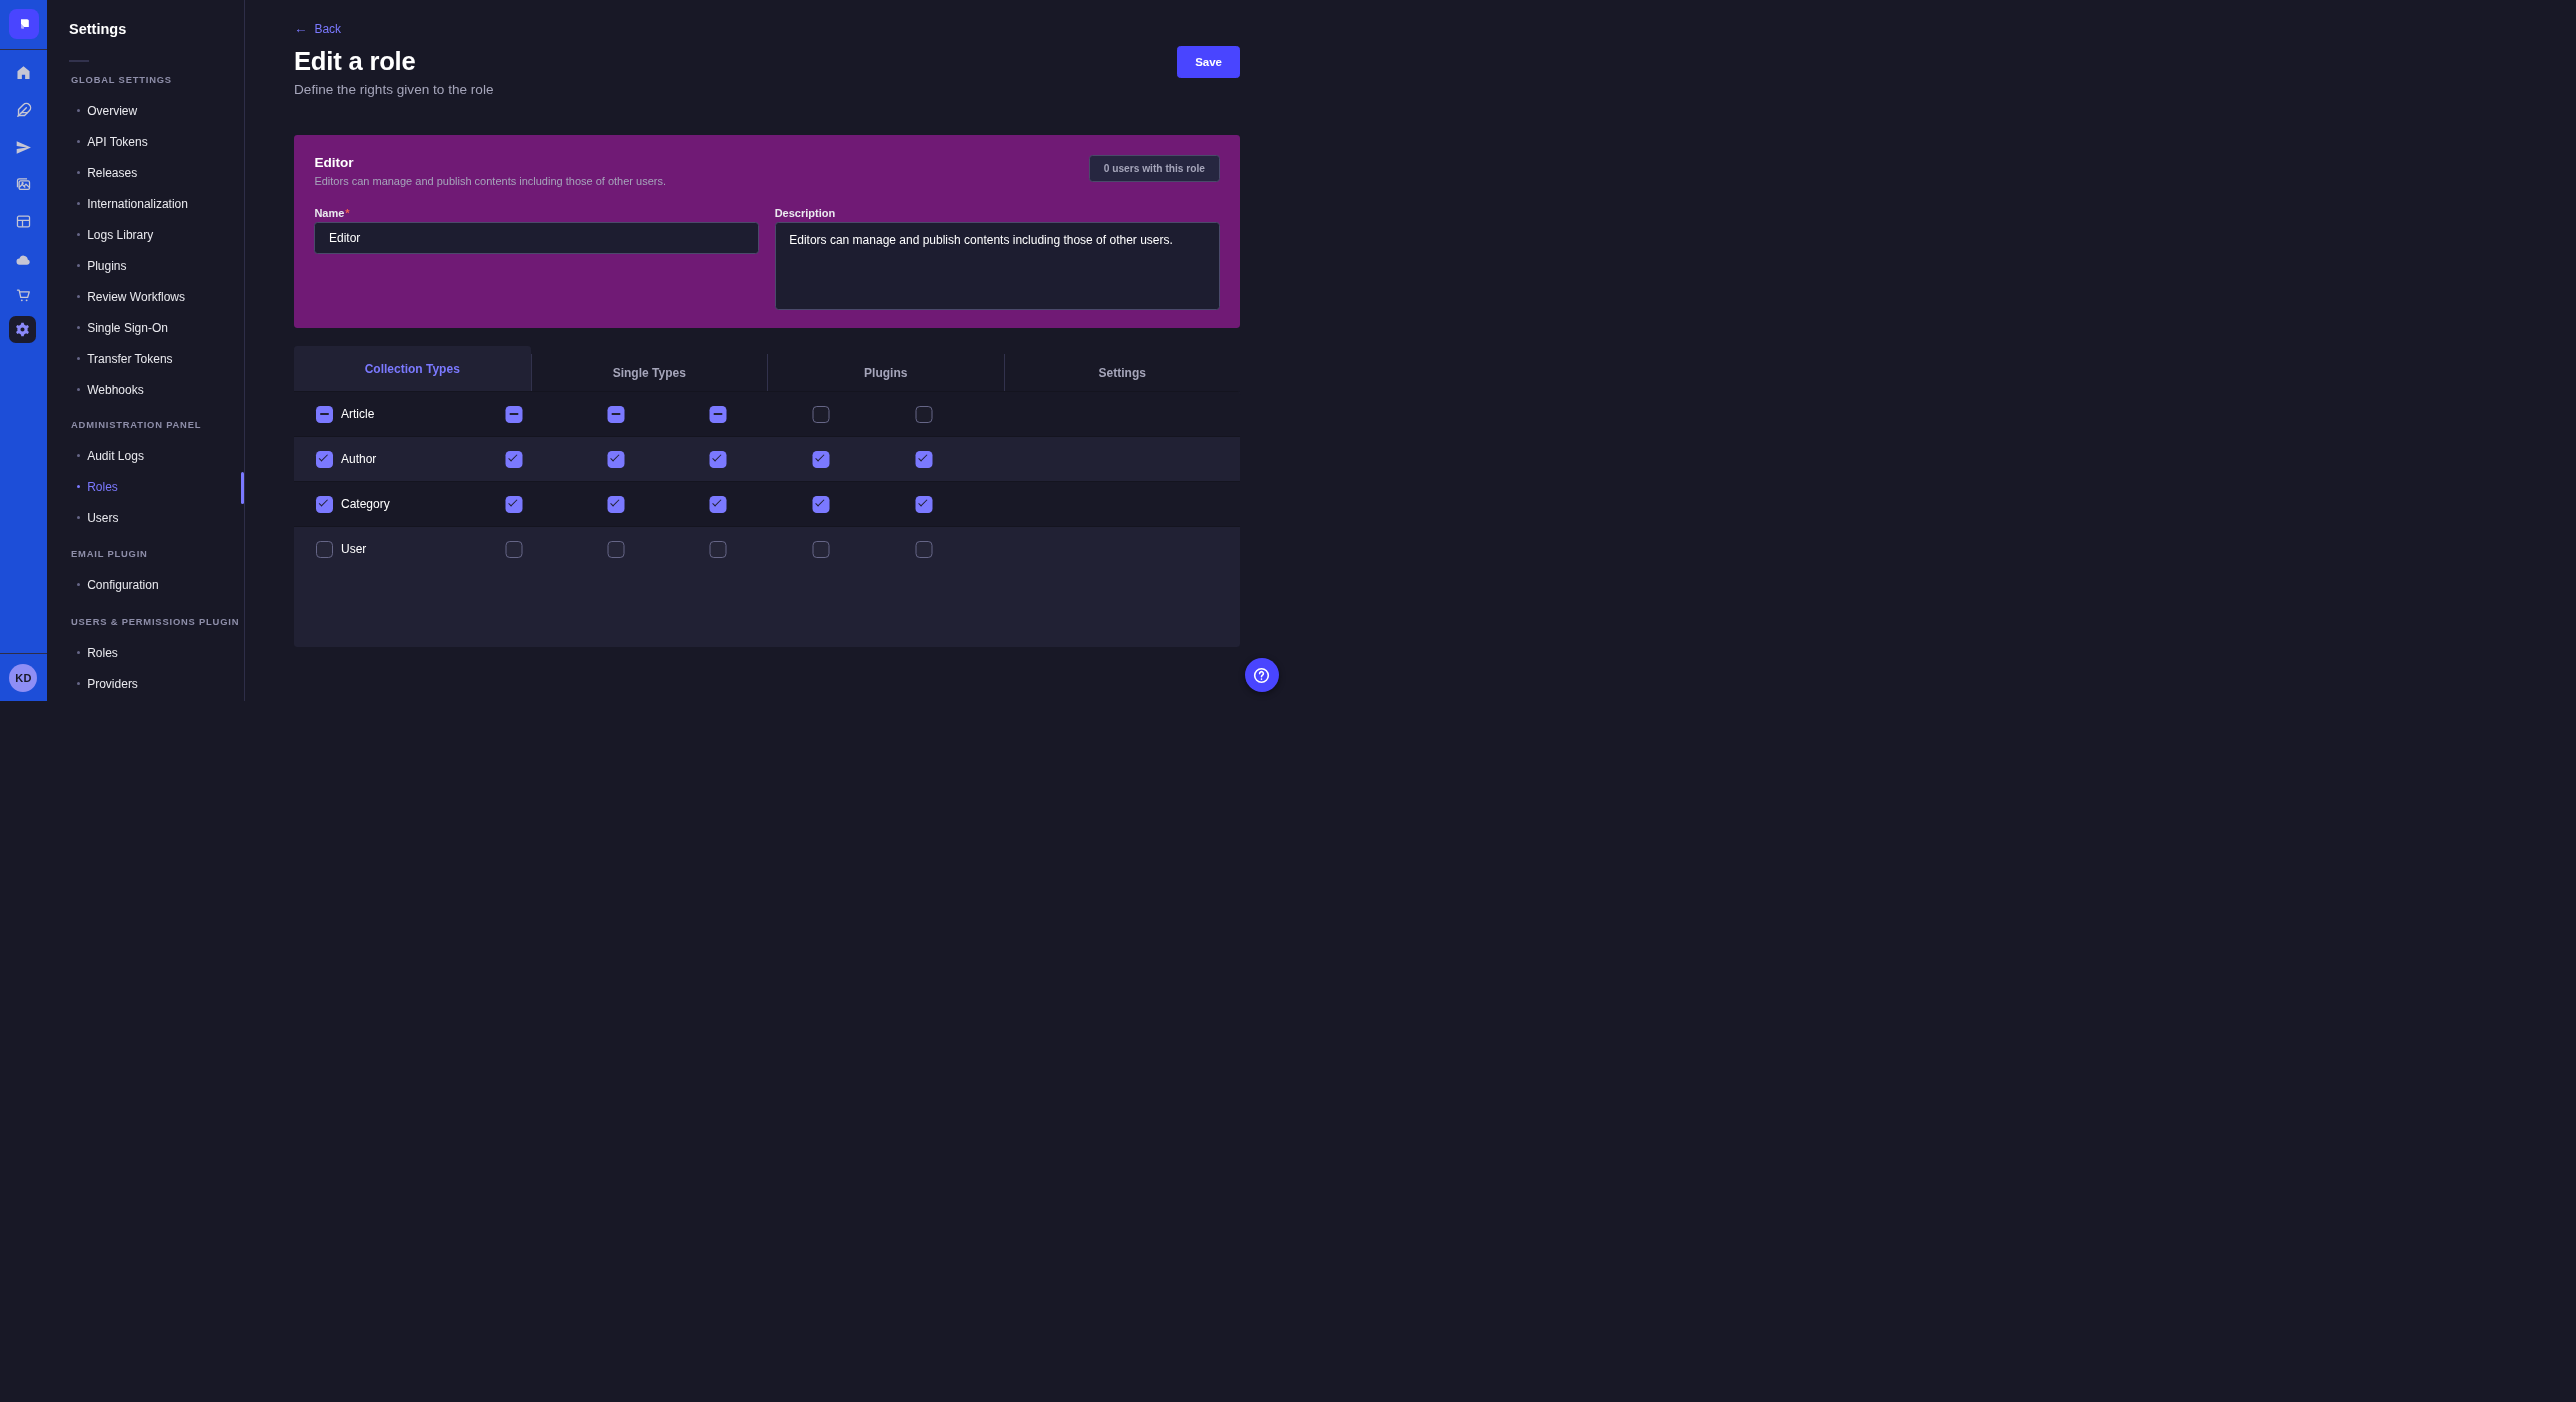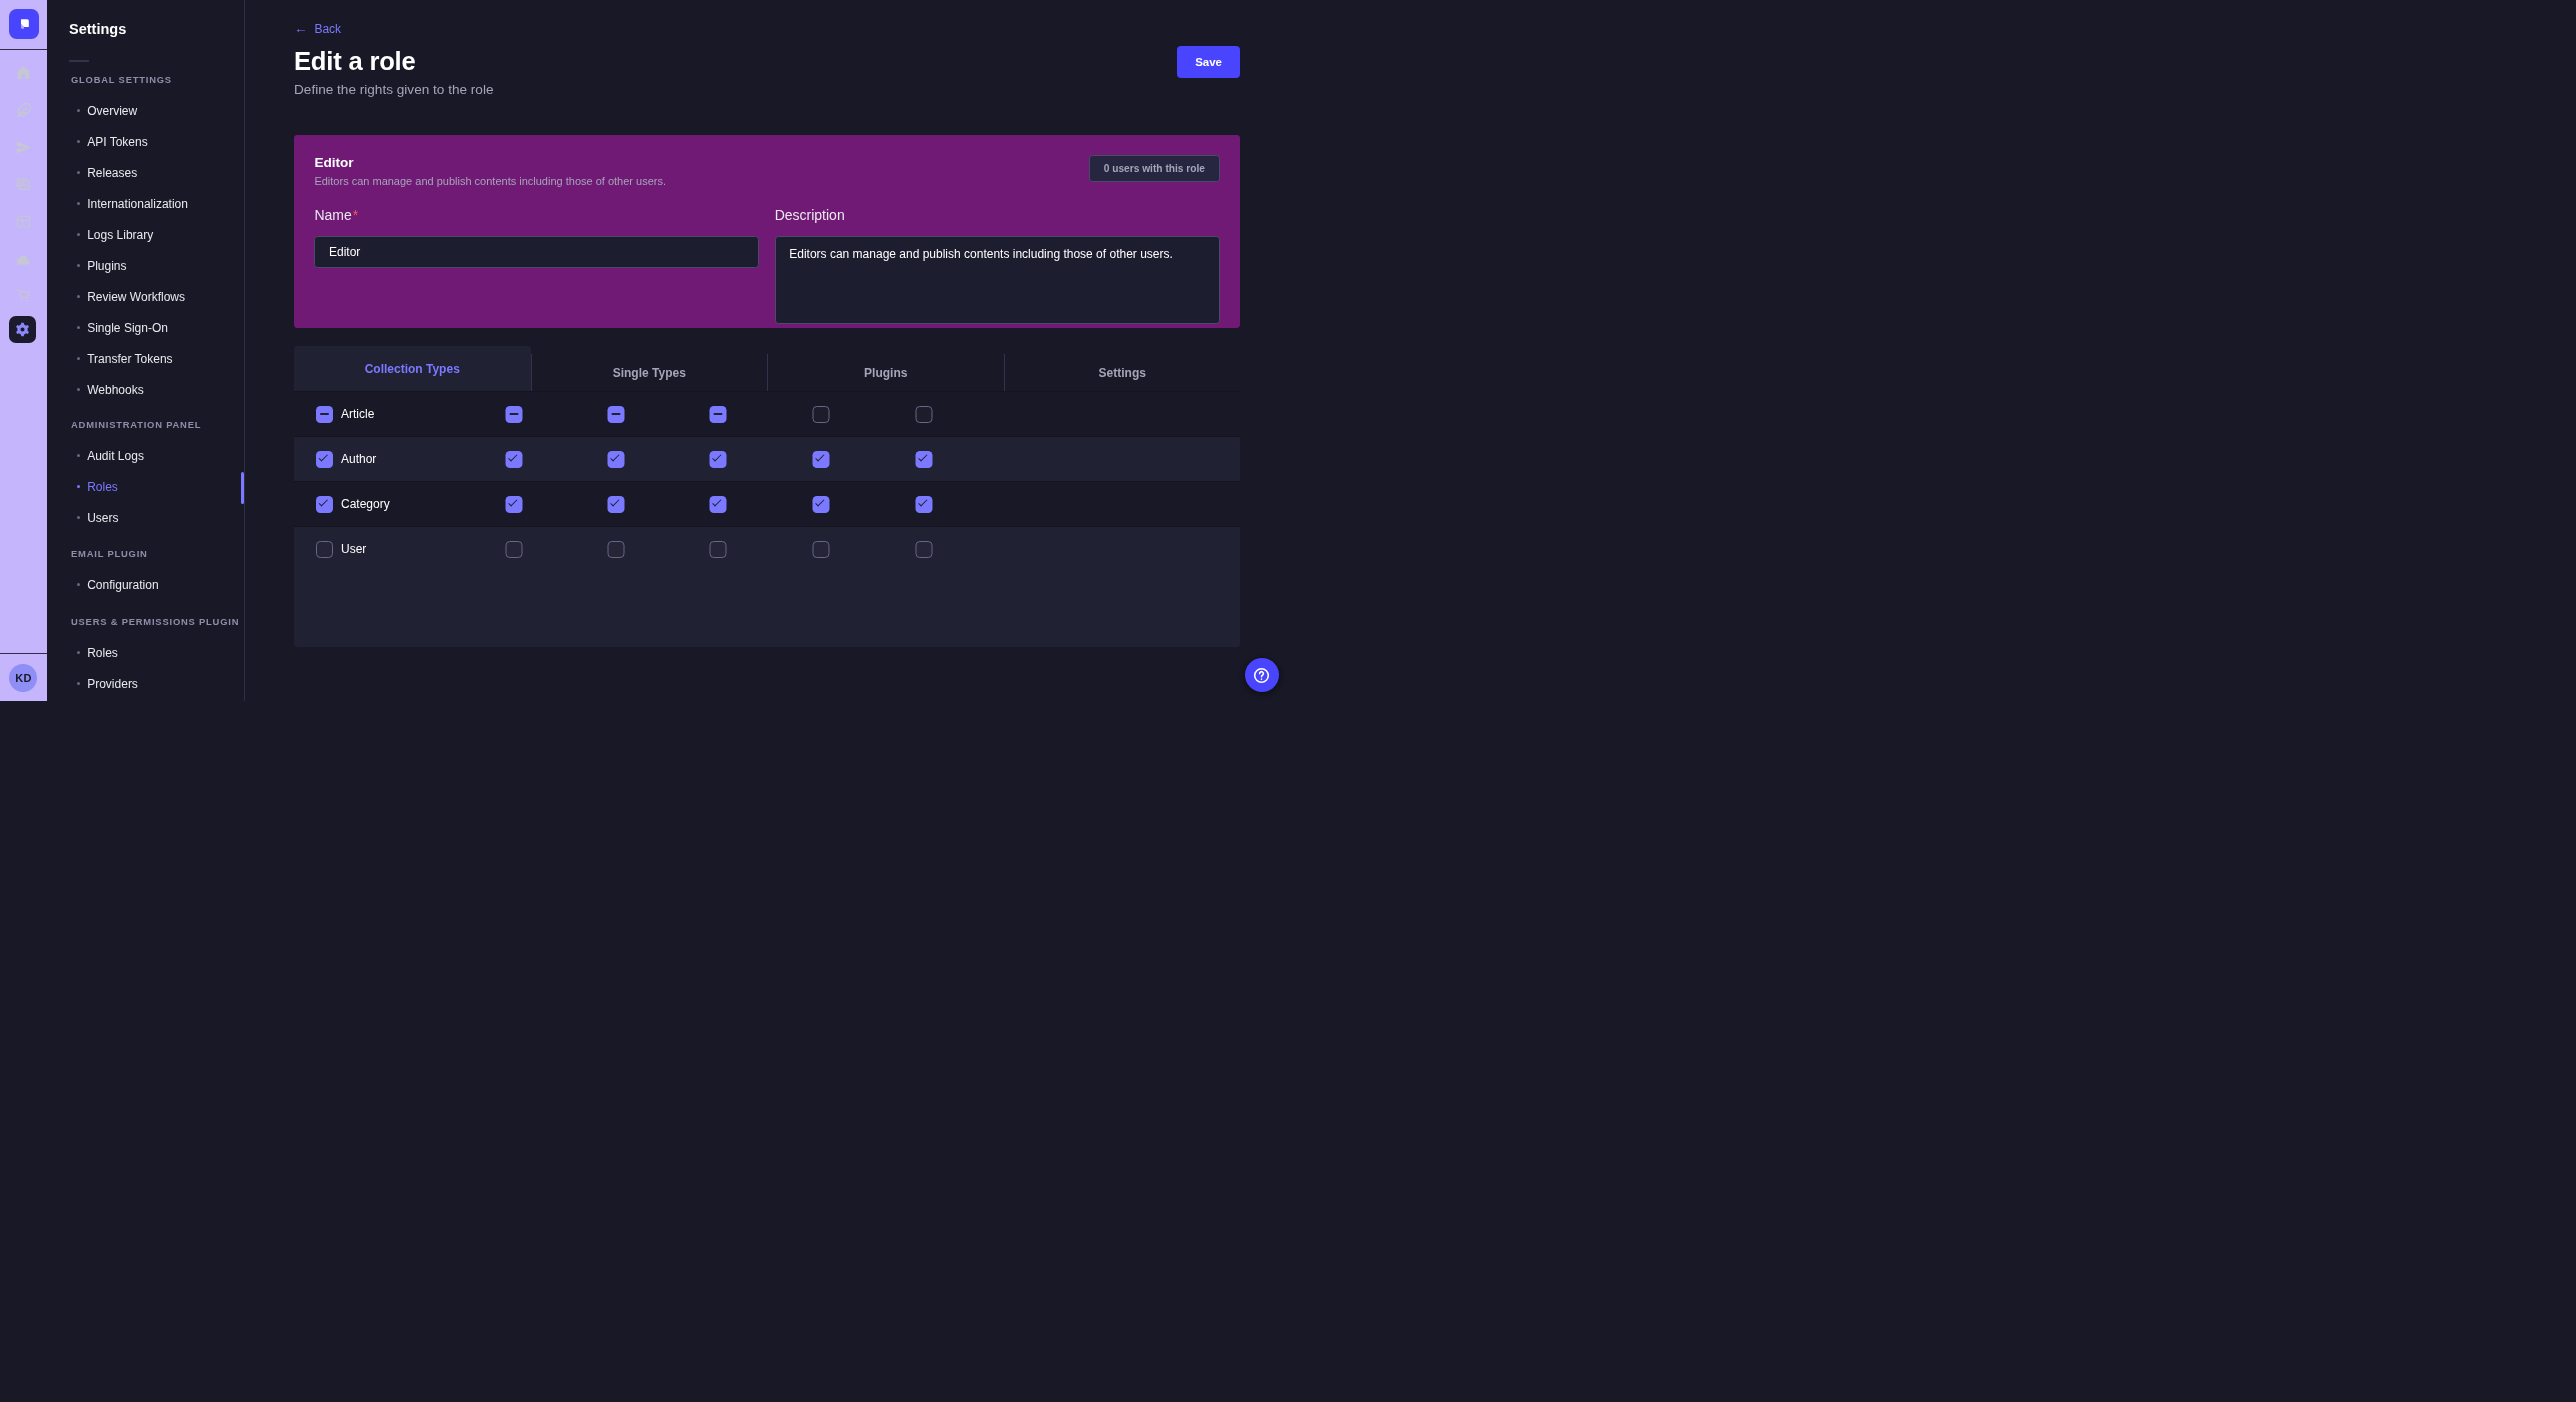--- a/index.html
+++ b/index.html
@@ -8,21 +8,21 @@
     font-family:"Liberation Sans", sans-serif;
     background:#181826;
     color:#ffffff;
     position:relative;
   }
   .app { position:absolute; inset:0; width:1288px; height:701px; }
 
   
   .rail {
     position:absolute; left:0; top:0; bottom:0; width:67px;
-    background:#c4b5fd; border-right:0.9px solid #2e2e48;
+    background:#1d4ed8; border-right:0.9px solid #2e2e48;
   }
   .logo-btn {
     position:absolute; left:8.5px; top:8.5px; width:30px; height:30px;
     background:#4945ff; border-radius:7.7px; display:flex; align-items:center; justify-content:center;
     cursor:pointer;
   }
   .rail-divider { position:absolute; left:0; right:0; height:0.9px; background:#2e2e48; }
   .rail-nav { position:absolute; left:0; top:49px; width:47px; }
   .rail-item {
     position:absolute; left:6px; width:34px; height:34px;
@@ -91,21 +91,21 @@
   .role-name-title { font-size:13.6px; font-weight:700; color:#ffffff; margin-bottom:4.3px; }
   .role-summary { font-size:11px; color:#a5a5ba; }
   .users-badge {
     position:absolute; right:0; top:0; height:26.4px; padding:0 13.6px;
     background:#262640; border:0.9px solid #4a4a6a; border-radius:3.4px;
     color:#a5a5ba; font-size:10.2px; font-weight:600; cursor:pointer;
     font-family:"Liberation Sans", sans-serif;
   }
   .fields-row { display:flex; gap:15.3px; margin-top:20.4px; }
   .field { flex:1; min-width:0; }
-  .field-label { font-size:14px; font-weight:400; color:#eaeaef; margin-bottom:13px; }
+  .field-label { font-size:11px; font-weight:700; color:#eaeaef; margin-bottom:3px; }
   .req-mark { color:#ee5e52; margin-left:0.9px; }
   .text-input {
     width:100%; height:32px; background:#1d1d30; border:0.9px solid #4a4a6a; border-radius:3.4px;
     color:#ffffff; font-size:12px; padding:0 13.6px; outline:none;
     font-family:"Liberation Sans", sans-serif;
   }
   .textarea-input {
     width:100%; height:88px; background:#1d1d30; border:0.9px solid #4a4a6a; border-radius:3.4px;
     color:#ffffff; font-size:12px; padding:8.5px 13.6px; outline:none; resize:none; line-height:17px;
     font-family:"Liberation Sans", sans-serif;

